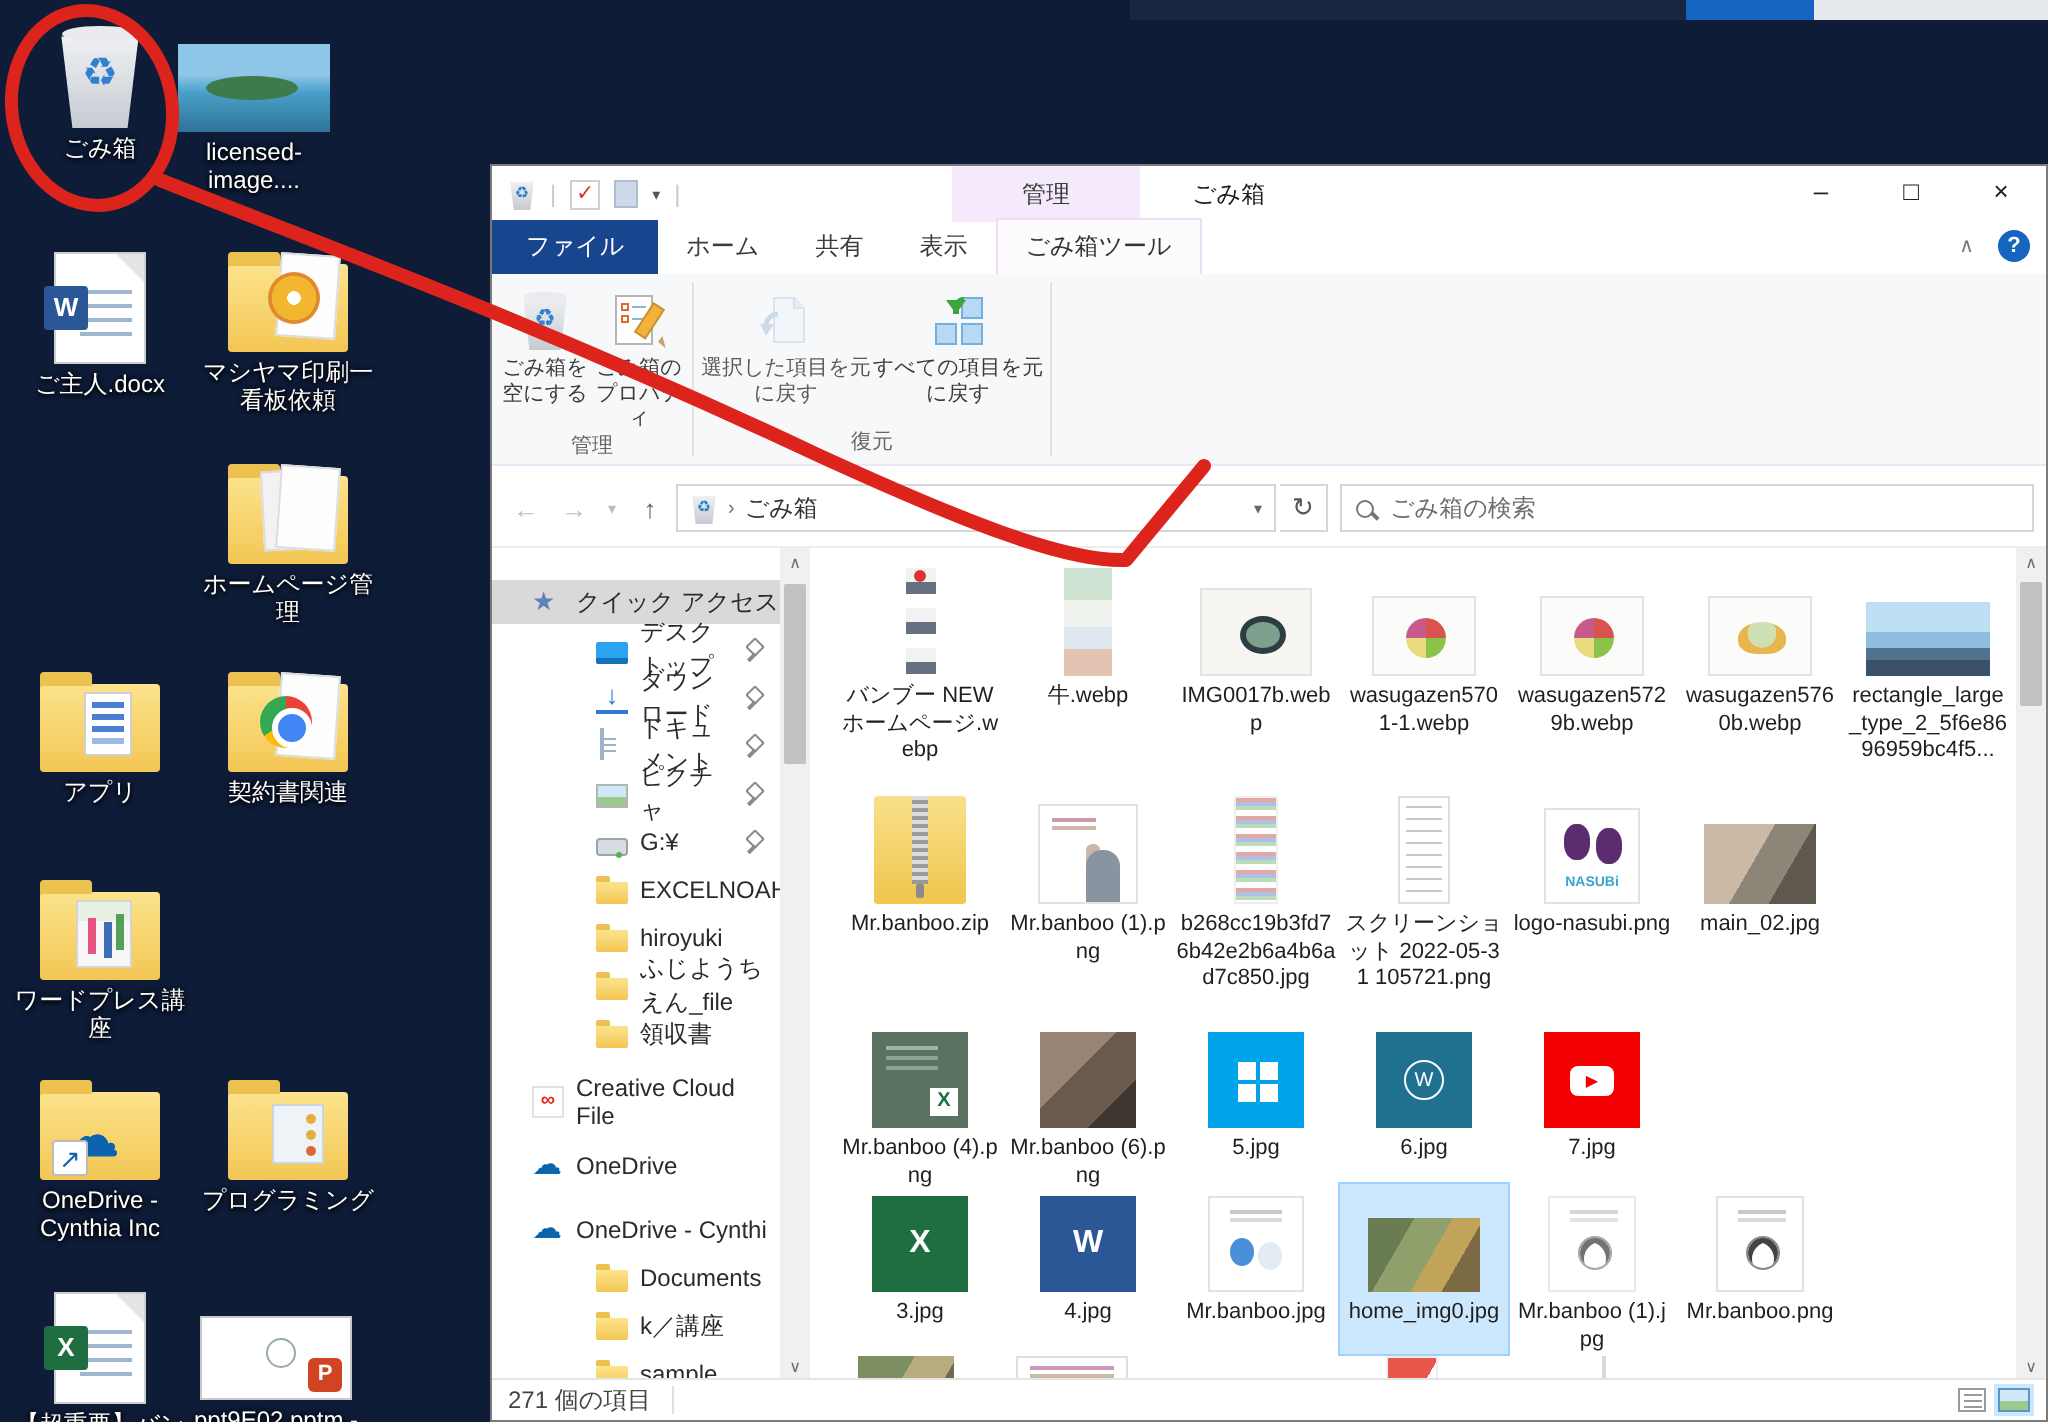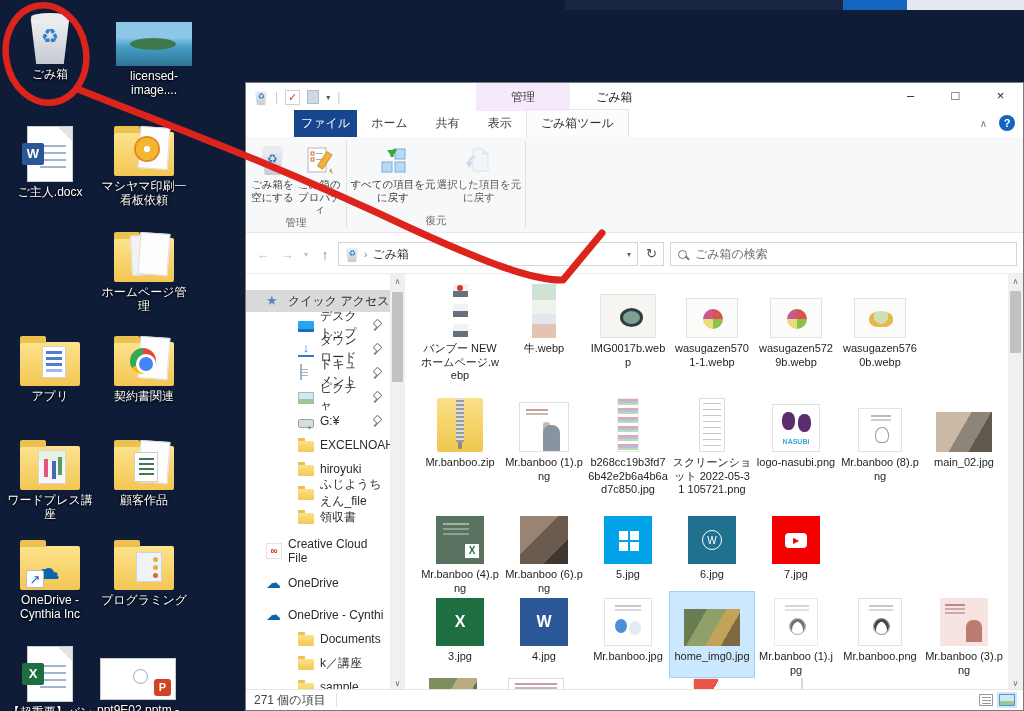--- a/index.html
+++ b/index.html
@@ -59,21 +59,21 @@
   .q-check{width:15px;height:15px;background:#fff;border:1px solid #d0d0d0;color:#cf3a2a;font-size:11px;line-height:13px;text-align:center;font-weight:bold;}
   .q-doc{width:12px;height:14px;background:#cdd9ea;border:1px solid #aebdd2;}
   .q-caret{color:#555;font-size:8px;}
   .manage-hdr{position:absolute;left:230px;top:0;width:94px;height:28px;background:#f5eafb;color:#3b3b3b;text-align:center;line-height:28px;font-size:12px;}
   .win-title{position:absolute;left:350px;top:0;height:28px;line-height:28px;font-size:12px;color:#1c1c1c;}
   .wctl{position:absolute;right:0;top:0;height:28px;display:flex;}
   .wbtn{width:45px;height:28px;text-align:center;line-height:26px;font-size:13px;color:#222;}
   
   .tabrow{position:absolute;left:0;top:28px;right:0;height:26px;background:#fff;display:flex;align-items:flex-end;}
   .tab{padding:5px 14px;font-size:12px;color:#3c3c3c;}
-  .tab-file{background:#17468e;color:#fff;padding:5px 7px;margin-left:48px;}
+  .tab-file{background:#17468e;color:#fff;padding:5px 17px;}
   .tab-tool{background:#fdfbfe;border:1px solid #ecdcf4;border-bottom:none;color:#333;}
   .ribbon-right{position:absolute;right:8px;top:32px;display:flex;gap:12px;align-items:center;}
   .rib-collapse{color:#777;font-size:10px;}
   .help-btn{width:16px;height:16px;border-radius:50%;background:#1565c0;color:#fff;font-size:11px;font-weight:bold;line-height:16px;text-align:center;}
   
   .ribbon{position:absolute;left:0;top:54px;right:0;height:96px;background:#f7f8f9;border-bottom:1px solid #efe3f5;display:flex;}
   .rgroup{display:flex;flex-direction:column;padding-top:4px;}
   .rbtns{display:flex;flex:1;padding:0 3px;}
   .rbtn{width:47px;display:flex;flex-direction:column;align-items:center;gap:2px;padding-top:3px;}
   .rbtn.wide{width:86px;}
@@ -205,21 +205,21 @@
   </div>
 
   <div class="dicon" style="left:4px;top:12px">
     <span class="bin s48">
         <i class="bb"></i>
         <i class="bt"></i>
         <span class="br">♻</span>
       </span>
     <div class="dlabel">ごみ箱</div>
   </div>
-  <div class="dicon" style="left:108px;top:22px">
+  <div class="dicon" style="left:81px;top:22px">
     <div class="ic-img"></div>
     <div class="dlabel">licensed-image....</div>
   </div>
   <div class="dicon" style="left:4px;top:126px">
     <div class="ic-page">
         <span class="page-badge badge-word">W</span>
       </div>
     <div class="dlabel">ご主人.docx</div>
   </div>
   <div class="dicon" style="left:98px;top:122px">
@@ -247,27 +247,20 @@
         <span class="paper"></span>
         <span class="ov ov-chrome"></span>
       </div>
     <div class="dlabel">契約書関連</div>
   </div>
   <div class="dicon" style="left:4px;top:436px">
     <div class="ic-folder">
         <span class="ov ov-wp"></span>
       </div>
     <div class="dlabel">ワードプレス講座</div>
-  </div>
-  <div class="dicon" style="left:98px;top:436px">
-    <div class="ic-folder">
-        <span class="paper"></span>
-        <span class="ov ov-xl"></span>
-      </div>
-    <div class="dlabel">顧客作品</div>
   </div>
   <div class="dicon" style="left:4px;top:536px">
     <div class="ic-folder">
         <span class="ov ov-cloud">☁</span>
         <span class="ov ov-od-sm">↗</span>
       </div>
     <div class="dlabel">OneDrive - Cynthia Inc</div>
   </div>
   <div class="dicon" style="left:98px;top:536px">
     <div class="ic-folder">
@@ -350,41 +343,41 @@
             </div>
             <div class="rlbl">ごみ箱のプロパティ</div>
           </div>
         </div>
         <div class="rgrp-label">管理</div>
       </div>
       <div class="rsep"></div>
       <div class="rgroup">
         <div class="rbtns">
           <div class="rbtn wide">
+            <div class="ric pale">
+              <svg width="30" height="30" viewBox="0 0 30 30">
+                  <path d="M9 4 h10 l5 5 v17 h-15 z" fill="#eef3f9" stroke="#c3d2e2"></path>
+                  <path d="M19 4 v5 h5" fill="#dde7f2" stroke="#c3d2e2"></path>
+                  <path d="M5 18 a6 6 0 0 1 6 -6" fill="none" stroke="#a9c4de" stroke-width="2.5"></path>
+                  <polygon points="2,17 9,17 5,23" fill="#a9c4de"></polygon>
+                </svg>
+            </div>
+            <div class="rlbl dim">選択した項目を元に戻す</div>
+          </div>
+          <div class="rbtn wide">
             <div class="ric">
               <svg width="30" height="30" viewBox="0 0 30 30">
                   <rect x="17" y="4" width="10" height="10" fill="#b8d9f3" stroke="#78aede"></rect>
                   <rect x="4" y="17" width="10" height="10" fill="#b8d9f3" stroke="#78aede"></rect>
                   <rect x="17" y="17" width="10" height="10" fill="#b8d9f3" stroke="#78aede"></rect>
                   <path d="M14 12 V9 a4 4 0 0 1 4 -4 h0" fill="none" stroke="#3ba63c" stroke-width="3"></path>
                   <polygon points="9,9 19,9 14,2" fill="#3ba63c" transform="rotate(180 14 7)"></polygon>
                 </svg>
             </div>
             <div class="rlbl">すべての項目を元に戻す</div>
-          </div>
-          <div class="rbtn wide">
-            <div class="ric pale">
-              <svg width="30" height="30" viewBox="0 0 30 30">
-                  <path d="M9 4 h10 l5 5 v17 h-15 z" fill="#eef3f9" stroke="#c3d2e2"></path>
-                  <path d="M19 4 v5 h5" fill="#dde7f2" stroke="#c3d2e2"></path>
-                  <path d="M5 18 a6 6 0 0 1 6 -6" fill="none" stroke="#a9c4de" stroke-width="2.5"></path>
-                  <polygon points="2,17 9,17 5,23" fill="#a9c4de"></polygon>
-                </svg>
-            </div>
-            <div class="rlbl dim">選択した項目を元に戻す</div>
           </div>
         </div>
         <div class="rgrp-label">復元</div>
       </div>
       <div class="rsep"></div>
     </div>
 
     <div class="addrrow">
       <span class="navbtn dis">←</span>
       <span class="navbtn dis">→</span>
@@ -517,20 +510,26 @@
                 <div class="t t-food"></div>
               </div>
               <div class="fname">wasugazen5729b.webp</div>
             </div>
           <div class="fi">
               <div class="th">
                 <div class="t t-food2"></div>
               </div>
               <div class="fname">wasugazen5760b.webp</div>
             </div>
+          <div class="fi">
+              <div class="th">
+                <div class="t t-landscape"></div>
+              </div>
+              <div class="fname">rectangle_large_type_2_5f6e8696959bc4f5...</div>
+            </div>
         </div>
         <div class="frow" style="top:124px">
           <div class="fi">
               <div class="th">
                 <div class="t t-zip"></div>
               </div>
               <div class="fname">Mr.banboo.zip</div>
             </div>
           <div class="fi">
               <div class="th">
@@ -548,26 +547,20 @@
               <div class="th">
                 <div class="t t-docstrip"></div>
               </div>
               <div class="fname">スクリーンショット 2022-05-31 105721.png</div>
             </div>
           <div class="fi">
               <div class="th">
                 <div class="t t-nasubi"></div>
               </div>
               <div class="fname">logo-nasubi.png</div>
-            </div>
-          <div class="fi">
-              <div class="th">
-                <div class="t t-sketch"></div>
-              </div>
-              <div class="fname">Mr.banboo (8).png</div>
             </div>
           <div class="fi">
               <div class="th">
                 <div class="t t-people"></div>
               </div>
               <div class="fname">main_02.jpg</div>
             </div>
         </div>
         <div class="frow" style="top:236px">
           <div class="fi">
@@ -642,26 +635,20 @@
               <div class="th">
                 <div class="t t-panda" style="opacity:.75"></div>
               </div>
               <div class="fname">Mr.banboo (1).jpg</div>
             </div>
           <div class="fi">
               <div class="th">
                 <div class="t t-panda"></div>
               </div>
               <div class="fname">Mr.banboo.png</div>
-            </div>
-          <div class="fi">
-              <div class="th">
-                <div class="t t-pinkwoman"></div>
-              </div>
-              <div class="fname">Mr.banboo (3).png</div>
             </div>
         </div>
       </div>
 
       <div class="sliver" style="left:183px;width:48px">
           <div style="width:48px;height:40px;background:linear-gradient(120deg,#7d8f60 0 40%,#b8ab7d 40% 70%,#6d6a4f 70%);"></div>
         </div>
       <div class="sliver" style="left:262px;width:56px">
           <div style="width:56px;height:40px;background:#fff;border:1px solid #ddd;">
             <div style="margin:4px 6px;height:2px;background:#c9b; box-shadow:0 4px 0 #cba;"></div>

